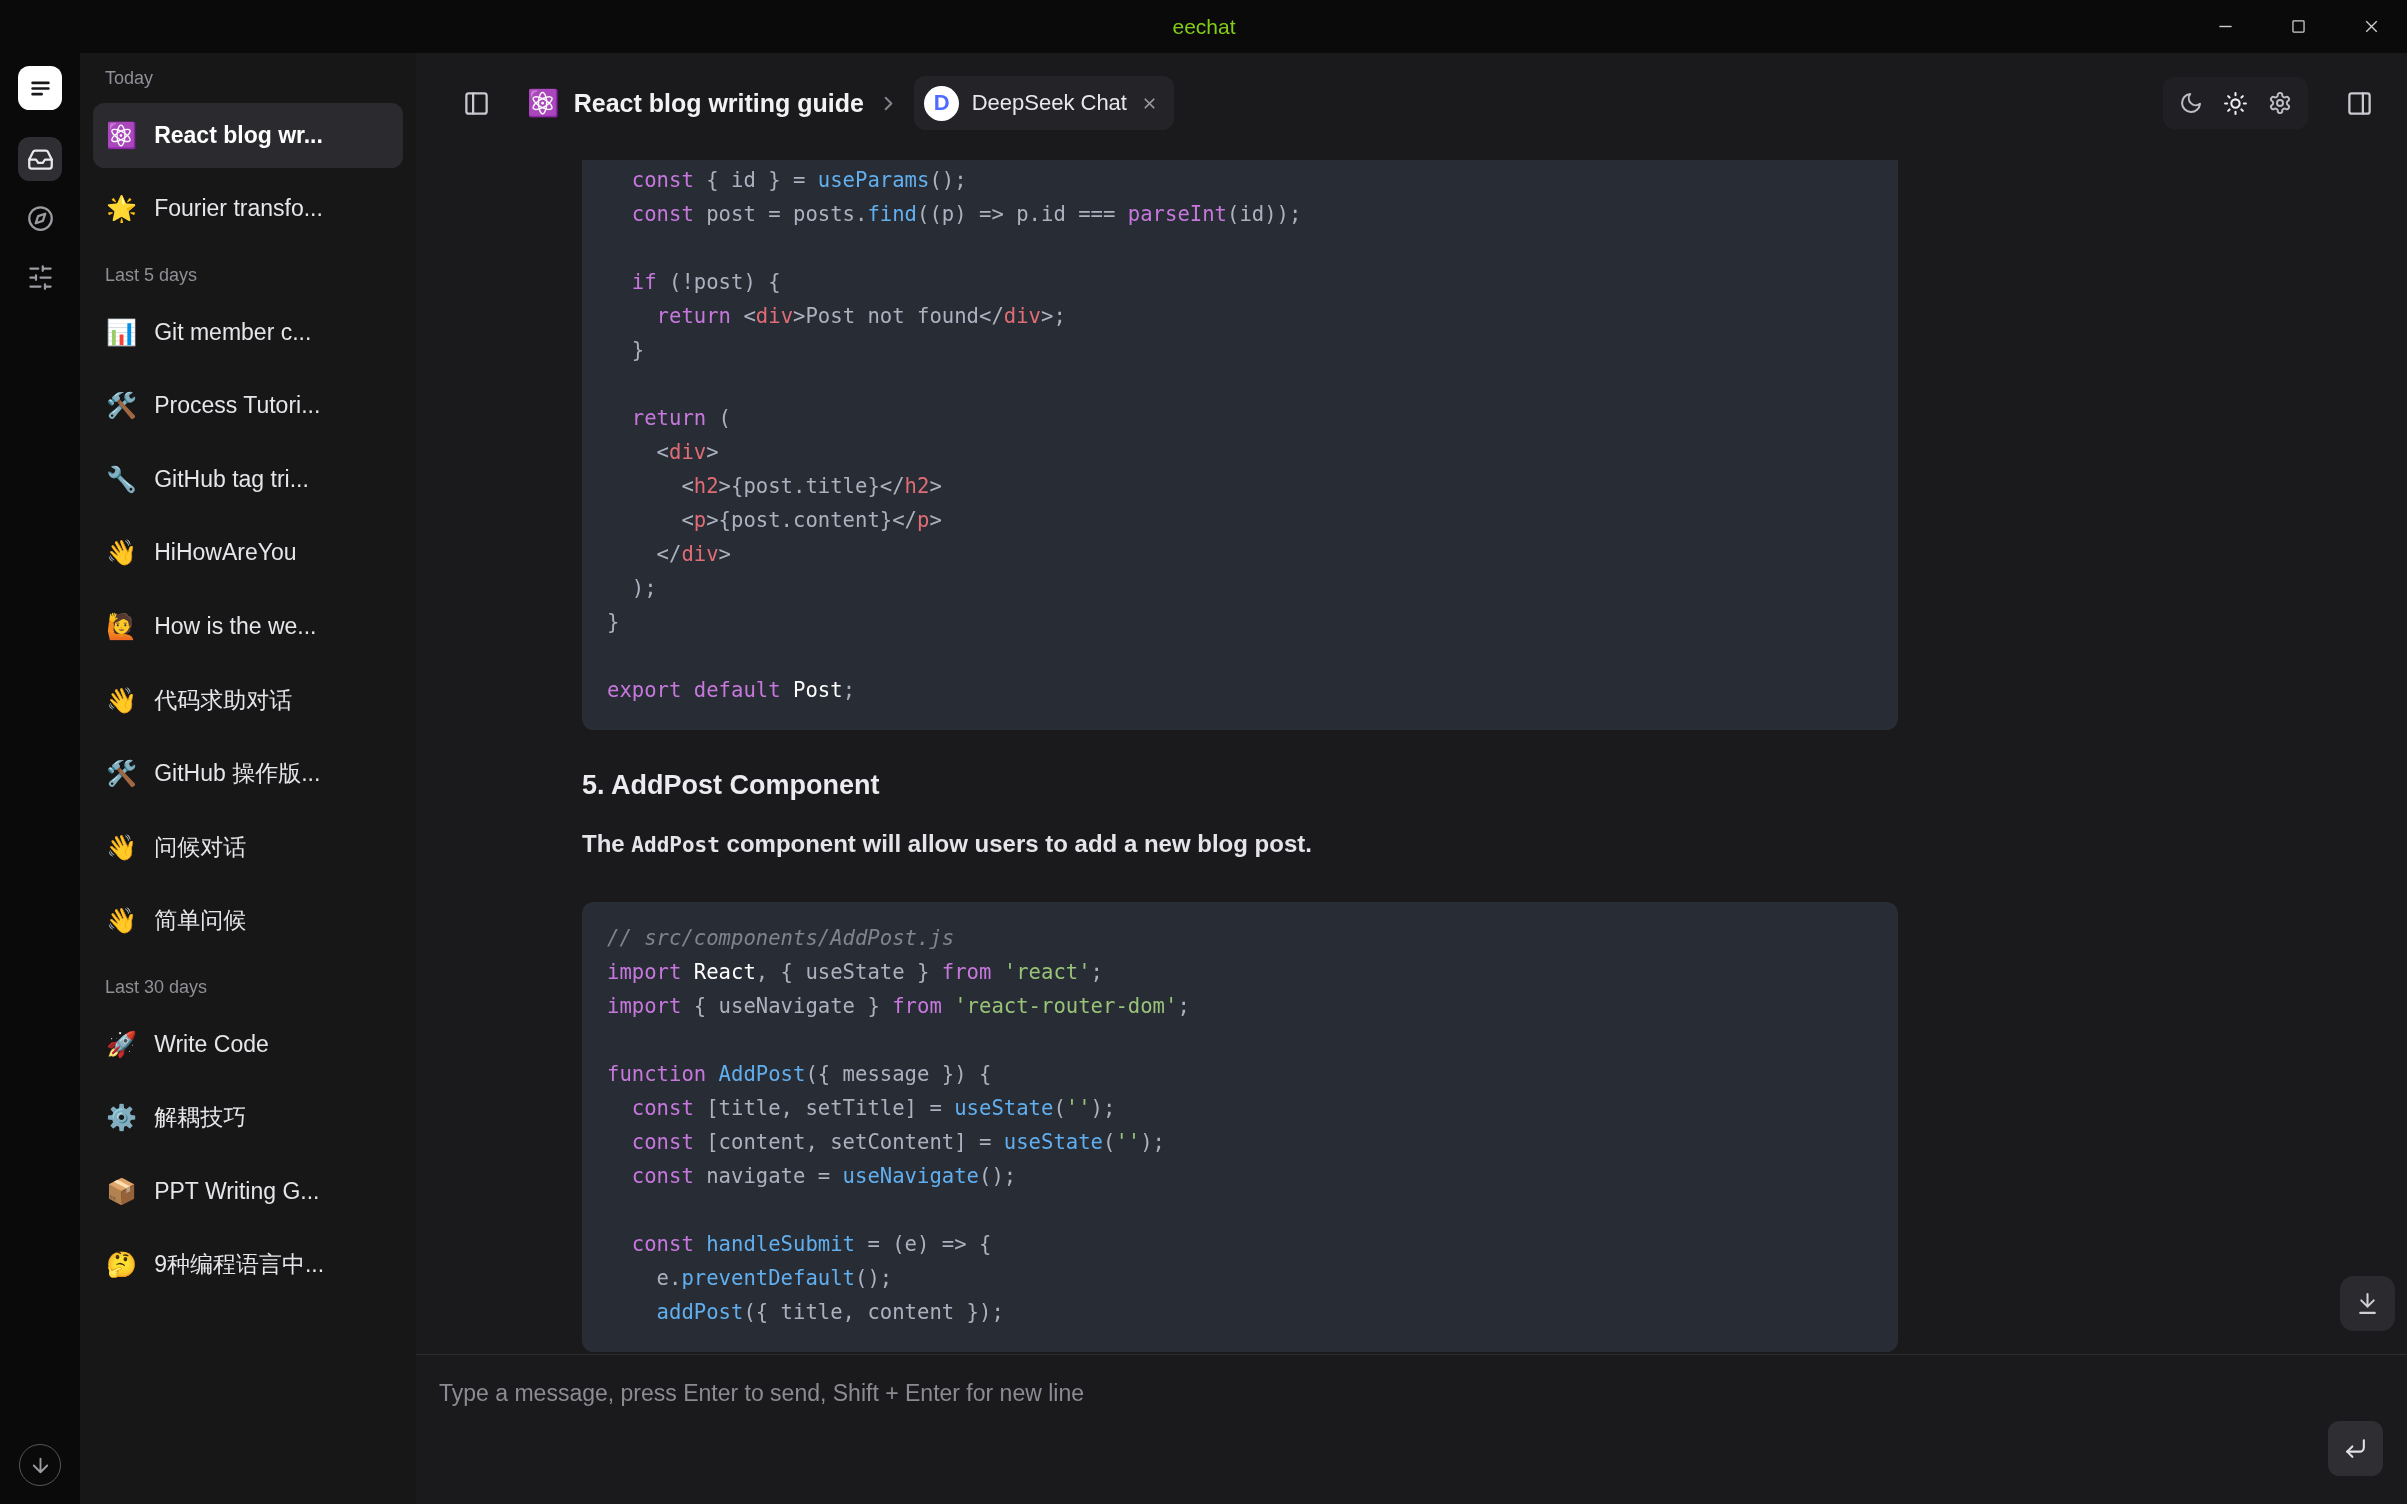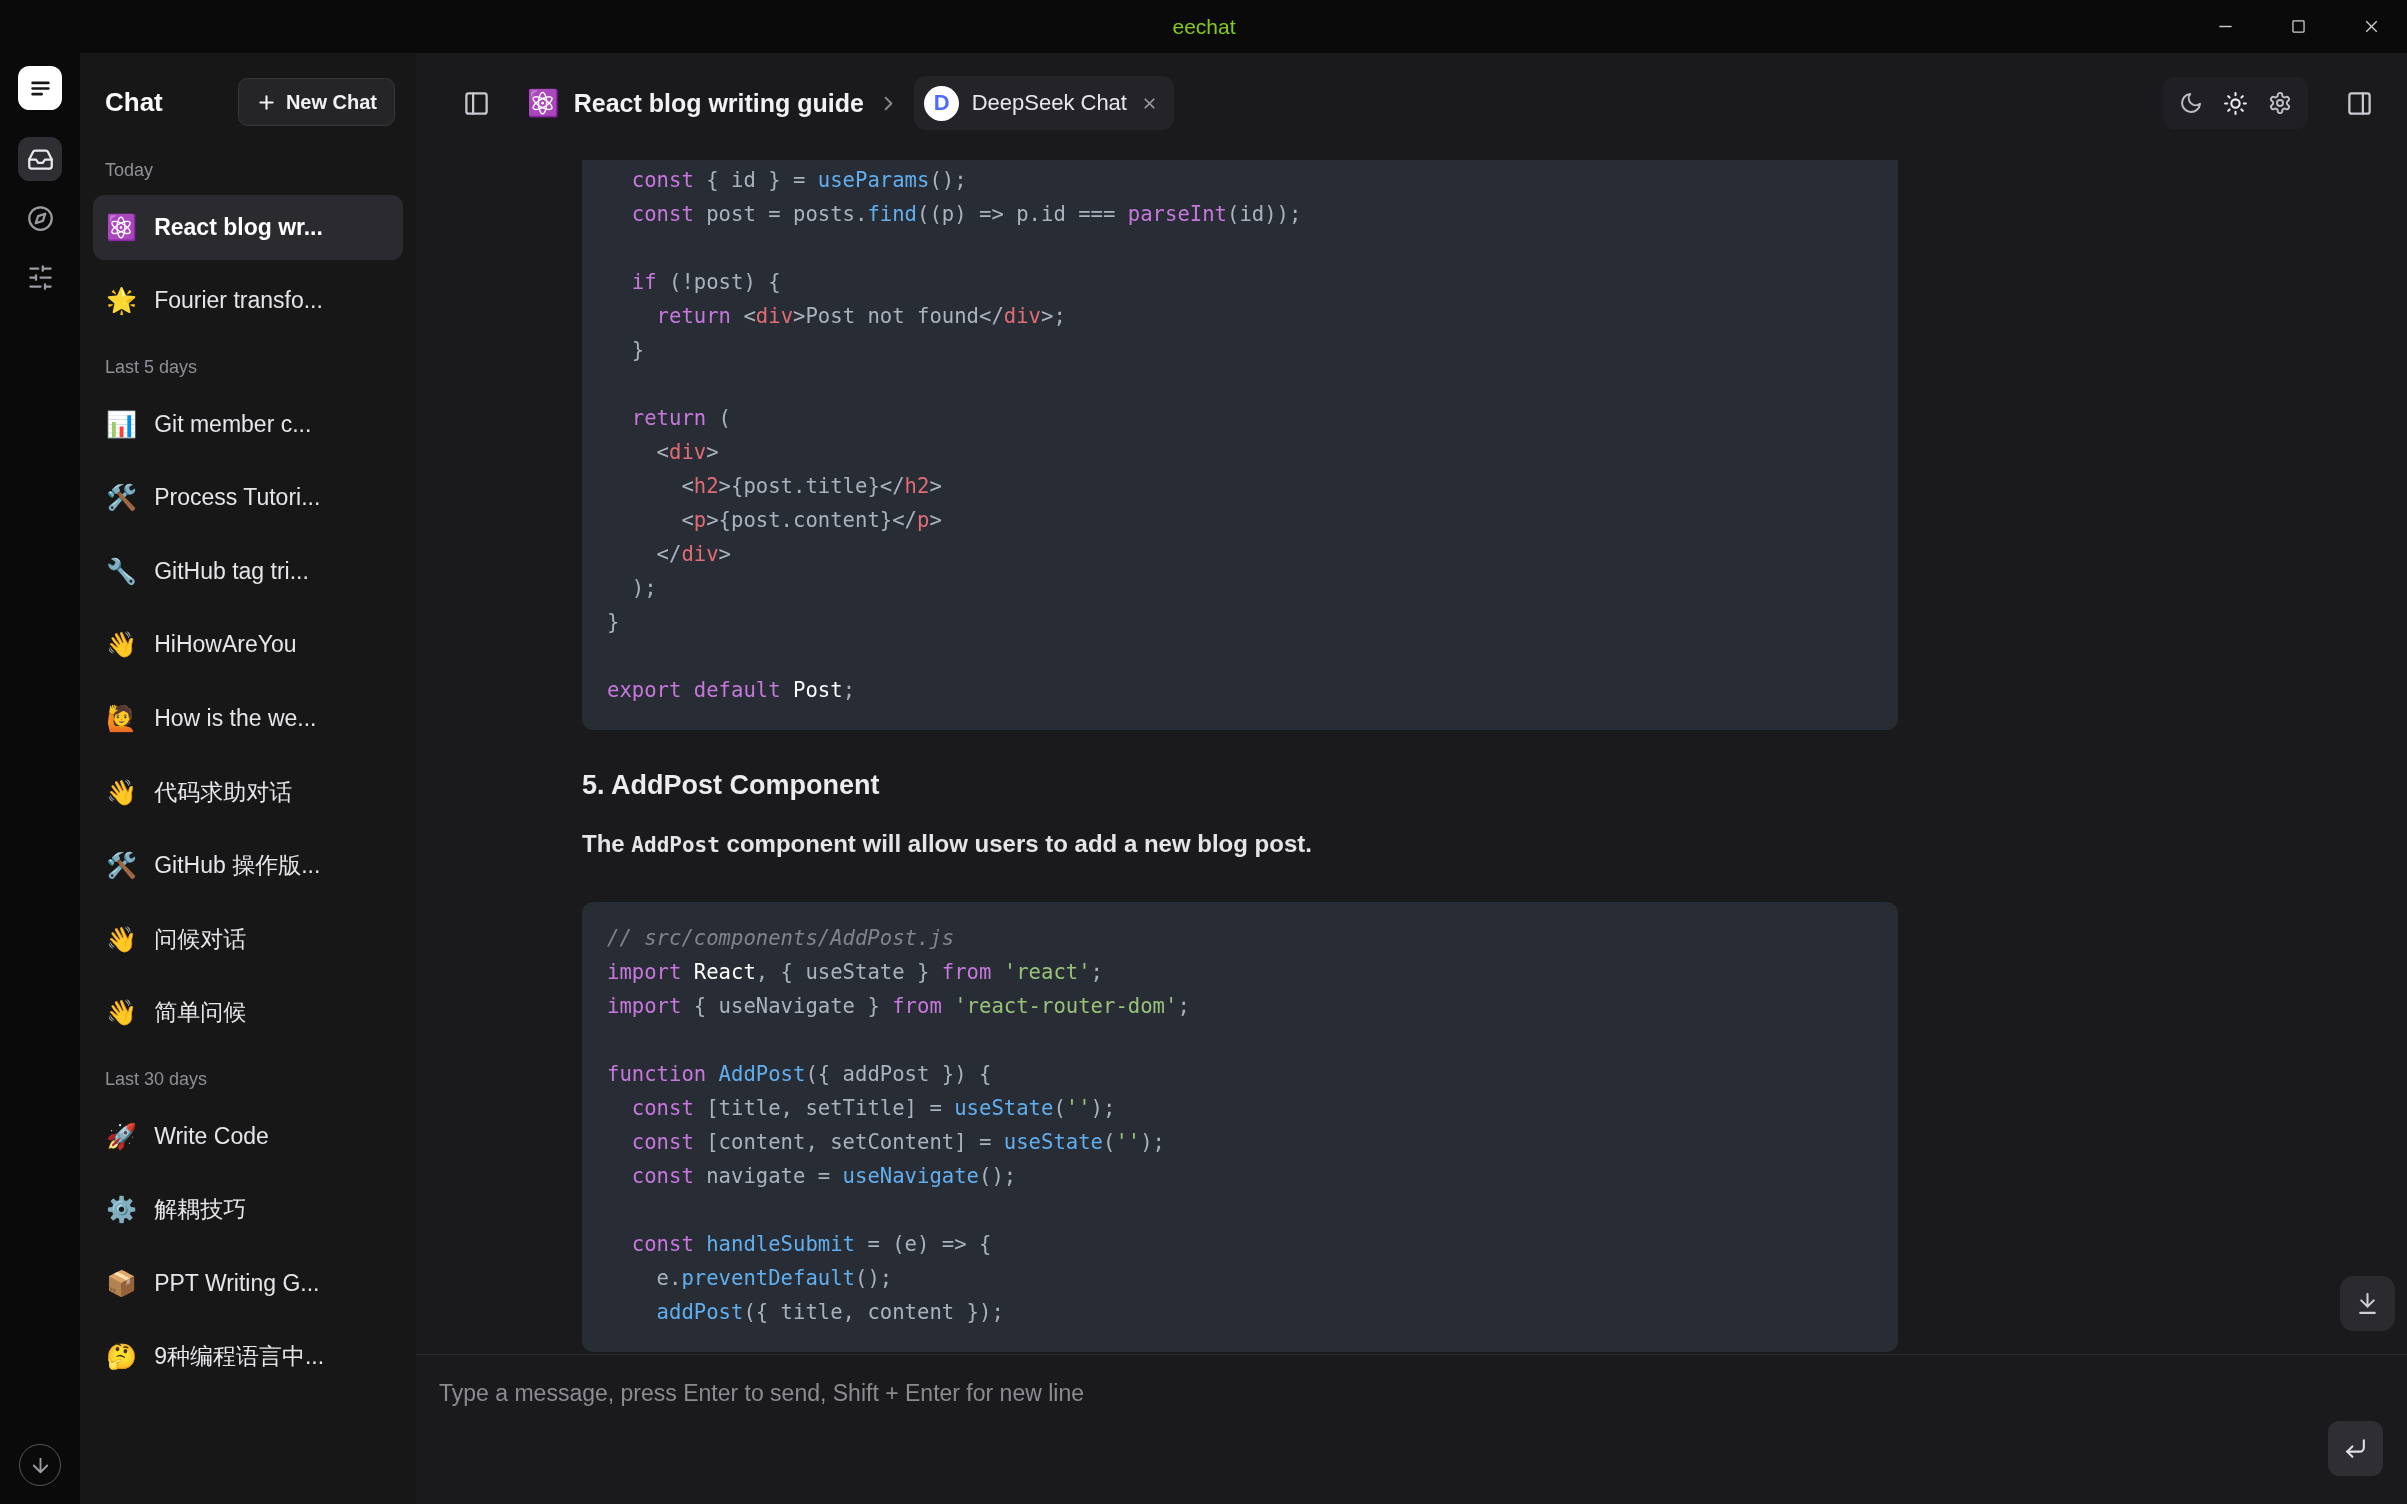--- a/index.html
+++ b/index.html
@@ -152,29 +152,20 @@
       </button>
       <div class="rail-spacer"></div>
       <button class="rail-down">
         <svg width="23" height="23" viewBox="0 0 24 24" fill="none" stroke="currentColor" stroke-width="2" stroke-linecap="round" stroke-linejoin="round">
             <path d="M12 5v14M5 12l7 7 7-7"></path>
           </svg>
       </button>
     </nav>
 
     <aside class="sidebar">
-      <div class="sidebar-header">
-        <div class="sidebar-title">Chat</div>
-        <button class="new-chat">
-          <svg width="21" height="21" viewBox="0 0 24 24" fill="none" stroke="currentColor" stroke-width="2.4" stroke-linecap="round">
-              <path d="M12 5v14M5 12h14"></path>
-            </svg>
-          <span>New Chat</span>
-        </button>
-      </div>
       <div class="history">
           <div class="group-label">Today</div>
           <div class="chat-item selected">
             <span class="emoji">⚛️</span>
             <span class="label">React blog wr...</span>
           </div>
           <div class="chat-item">
             <span class="emoji">🌟</span>
             <span class="label">Fourier transfo...</span>
           </div>
@@ -314,21 +305,21 @@
               </div>
           </div>
           <h3 class="section-heading">5. AddPost Component</h3>
           <p class="message-paragraph"><span>The </span><code>AddPost</code><span> component will allow users to add a new blog post.</span></p>
           <div class="code-block block2">
             <div class="code">
                 <div class="code-line"><span class="tk-cm">// src/components/AddPost.js</span></div>
                 <div class="code-line"><span class="tk-kw">import</span><span class="tk-p"> </span><span class="tk-cls">React</span><span class="tk-p">, { useState } </span><span class="tk-kw">from</span><span class="tk-p"> </span><span class="tk-str">'react'</span><span class="tk-p">;</span></div>
                 <div class="code-line"><span class="tk-kw">import</span><span class="tk-p"> { useNavigate } </span><span class="tk-kw">from</span><span class="tk-p"> </span><span class="tk-str">'react-router-dom'</span><span class="tk-p">;</span></div>
                 <div class="code-line"> </div>
-                <div class="code-line"><span class="tk-kw">function</span><span class="tk-p"> </span><span class="tk-fn">AddPost</span><span class="tk-p">({ addPost }) {</span></div>
+                <div class="code-line"><span class="tk-kw">function</span><span class="tk-p"> </span><span class="tk-fn">AddPost</span><span class="tk-p">({ message }) {</span></div>
                 <div class="code-line"><span class="tk-p">  </span><span class="tk-kw">const</span><span class="tk-p"> [title, setTitle] = </span><span class="tk-fn">useState</span><span class="tk-p">(</span><span class="tk-str">''</span><span class="tk-p">);</span></div>
                 <div class="code-line"><span class="tk-p">  </span><span class="tk-kw">const</span><span class="tk-p"> [content, setContent] = </span><span class="tk-fn">useState</span><span class="tk-p">(</span><span class="tk-str">''</span><span class="tk-p">);</span></div>
                 <div class="code-line"><span class="tk-p">  </span><span class="tk-kw">const</span><span class="tk-p"> navigate = </span><span class="tk-fn">useNavigate</span><span class="tk-p">();</span></div>
                 <div class="code-line"> </div>
                 <div class="code-line"><span class="tk-p">  </span><span class="tk-kw">const</span><span class="tk-p"> </span><span class="tk-fn">handleSubmit</span><span class="tk-p"> = (e) =&gt; {</span></div>
                 <div class="code-line"><span class="tk-p">    e.</span><span class="tk-fn">preventDefault</span><span class="tk-p">();</span></div>
                 <div class="code-line"><span class="tk-p">    </span><span class="tk-fn">addPost</span><span class="tk-p">({ title, content });</span></div>
               </div>
           </div>
         </div>

